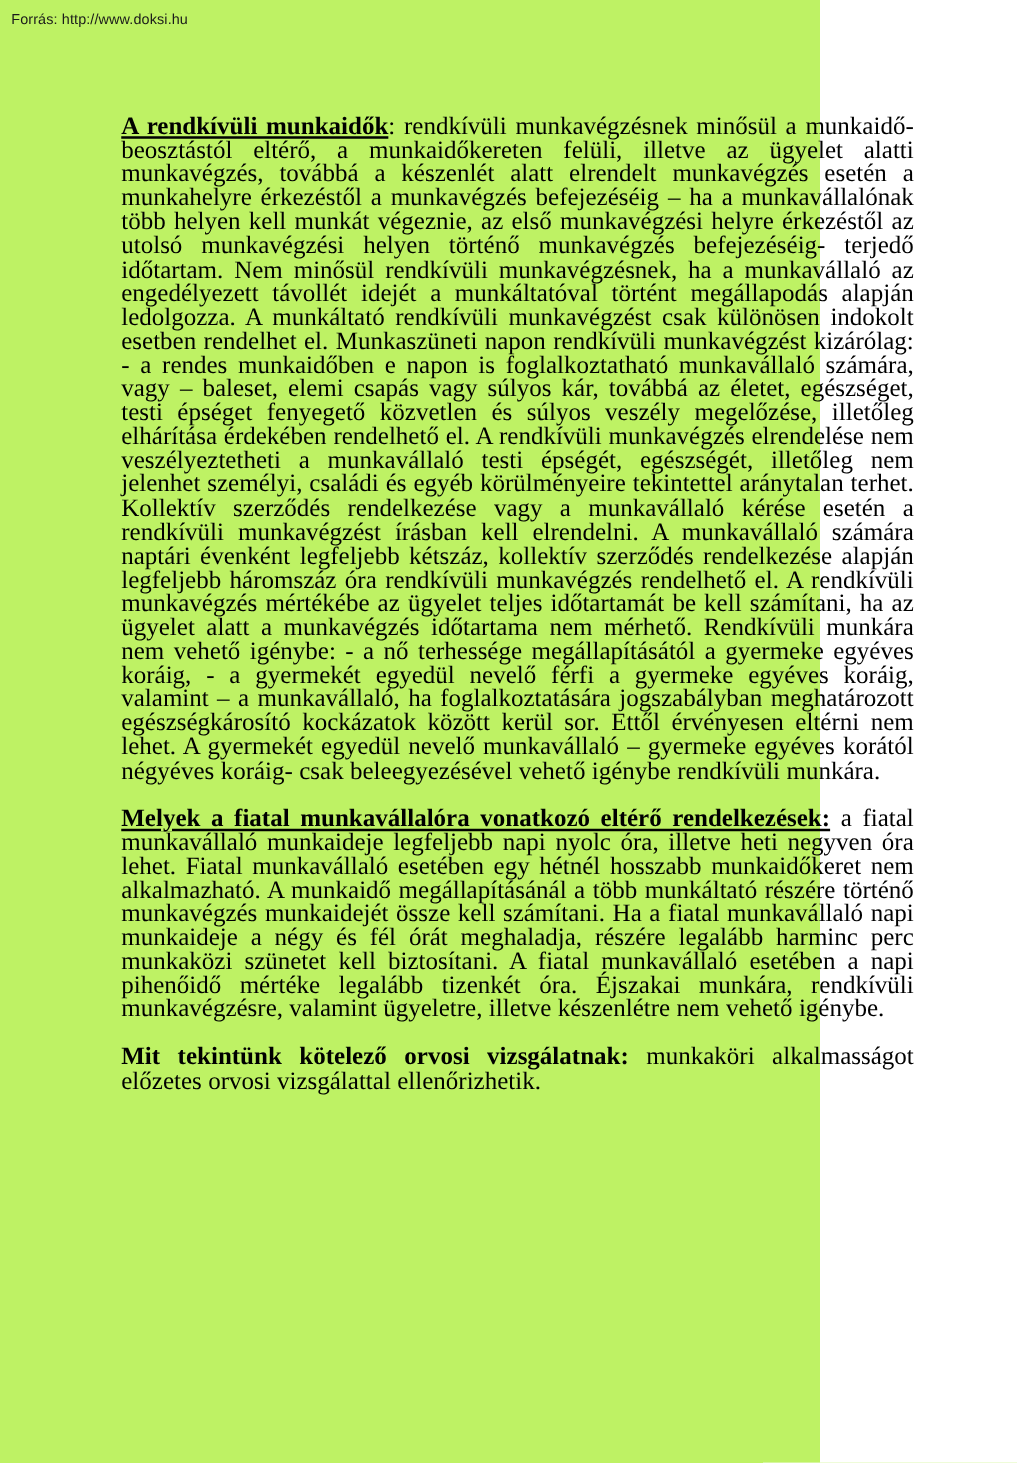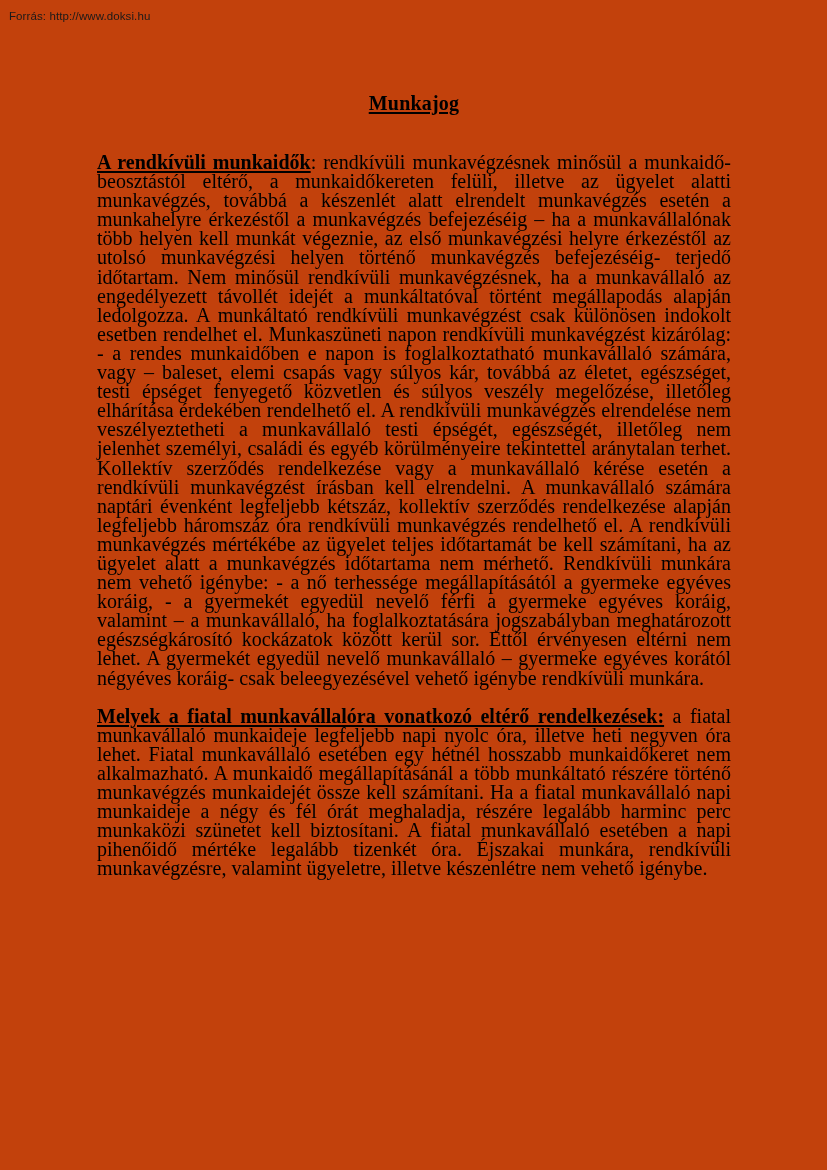--- a/index.html
+++ b/index.html
@@ -12,23 +12,23 @@
     height: 1170px;
     position: relative;
     font-family: "Liberation Serif", "DejaVu Serif", serif;
     color: #000000;
     overflow: hidden;
   }
 
   .page {
     position: absolute;
     left: 0; top: 0;
-    width: 827px;
+    width: 656px;
     height: 1170px;
-    background: #c2410c;
+    background: #bef264;
     text-decoration: underline;
   }
 
   
   .source-header {
     position: absolute;
     left: 9px;
     top: 9px;
     font-family: "Liberation Sans", "DejaVu Sans", sans-serif;
     font-size: 11.5px;
@@ -81,25 +81,27 @@
 </style>
 </head>
 <body>
 
 <div class="page">
 
   <div class="source-header">Forrás: http://www.doksi.hu</div>
 
   <div class="content">
 
-    <h1 class="doc-title">Munkajog</h1>
 
     <p class="para" id="para-rendkivuli">
       <span class="lead-underline">A rendkívüli munkaidők</span><span>: </span><span>rendkívüli munkavégzésnek minősül a munkaidő-beosztástól eltérő, a munkaidőkereten felüli, illetve az ügyelet alatti munkavégzés, továbbá a készenlét alatt elrendelt munkavégzés esetén a munkahelyre érkezéstől a munkavégzés befejezéséig – ha a munkavállalónak több helyen kell munkát végeznie, az első munkavégzési helyre érkezéstől az utolsó munkavégzési helyen történő munkavégzés befejezéséig- terjedő időtartam. Nem minősül rendkívüli munkavégzésnek, ha a munkavállaló az engedélyezett távollét idejét a munkáltatóval történt megállapodás alapján ledolgozza. A munkáltató rendkívüli munkavégzést csak különösen indokolt esetben rendelhet el. Munkaszüneti napon rendkívüli munkavégzést kizárólag: - a rendes munkaidőben e napon is foglalkoztatható munkavállaló számára, vagy – baleset, elemi csapás vagy súlyos kár, továbbá az életet, egészséget, testi épséget fenyegető közvetlen és súlyos veszély megelőzése, illetőleg elhárítása érdekében rendelhető el. A rendkívüli munkavégzés elrendelése nem veszélyeztetheti a munkavállaló testi épségét, egészségét, illetőleg nem jelenhet személyi, családi és egyéb körülményeire tekintettel aránytalan terhet. Kollektív szerződés rendelkezése vagy a munkavállaló kérése esetén a rendkívüli munkavégzést írásban kell elrendelni. A munkavállaló számára naptári évenként legfeljebb kétszáz, kollektív szerződés rendelkezése alapján legfeljebb háromszáz óra rendkívüli munkavégzés rendelhető el. A rendkívüli munkavégzés mértékébe az ügyelet teljes időtartamát be kell számítani, ha az ügyelet alatt a munkavégzés időtartama nem mérhető.  Rendkívüli munkára nem vehető igénybe: - a nő terhessége megállapításától a gyermeke egyéves koráig, - a gyermekét egyedül nevelő férfi a gyermeke egyéves koráig, valamint – a munkavállaló, ha foglalkoztatására jogszabályban meghatározott egészségkárosító kockázatok között kerül sor. Ettől érvényesen eltérni nem lehet. A gyermekét egyedül nevelő munkavállaló – gyermeke egyéves korától négyéves koráig- csak beleegyezésével vehető igénybe rendkívüli munkára.</span>
     </p>
 
     <p class="para" id="para-fiatal">
       <span class="lead-underline">Melyek a fiatal munkavállalóra vonatkozó eltérő rendelkezések:</span><span> </span><span>a fiatal munkavállaló munkaideje legfeljebb napi nyolc óra, illetve heti negyven óra lehet. Fiatal munkavállaló esetében egy hétnél hosszabb munkaidőkeret nem alkalmazható. A munkaidő megállapításánál a több munkáltató részére történő munkavégzés munkaidejét össze kell számítani. Ha a fiatal munkavállaló napi munkaideje a négy és fél órát meghaladja, részére legalább harminc perc munkaközi szünetet kell biztosítani. A fiatal munkavállaló esetében a napi pihenőidő mértéke legalább tizenkét óra. Éjszakai munkára, rendkívüli munkavégzésre, valamint ügyeletre, illetve készenlétre nem vehető igénybe.</span>
     </p>
 
+    <p class="para" id="para-orvosi">
+      <span class="lead-plain">Mit tekintünk kötelező orvosi vizsgálatnak:</span><span> </span><span>munkaköri alkalmasságot előzetes orvosi vizsgálattal ellenőrizhetik.</span>
+    </p>
 
   </div>
 </div>
 
 </body></html>

